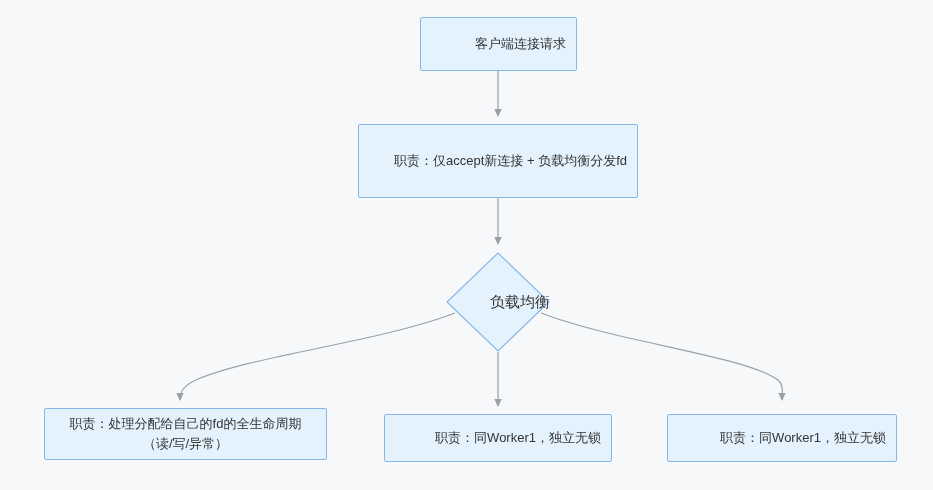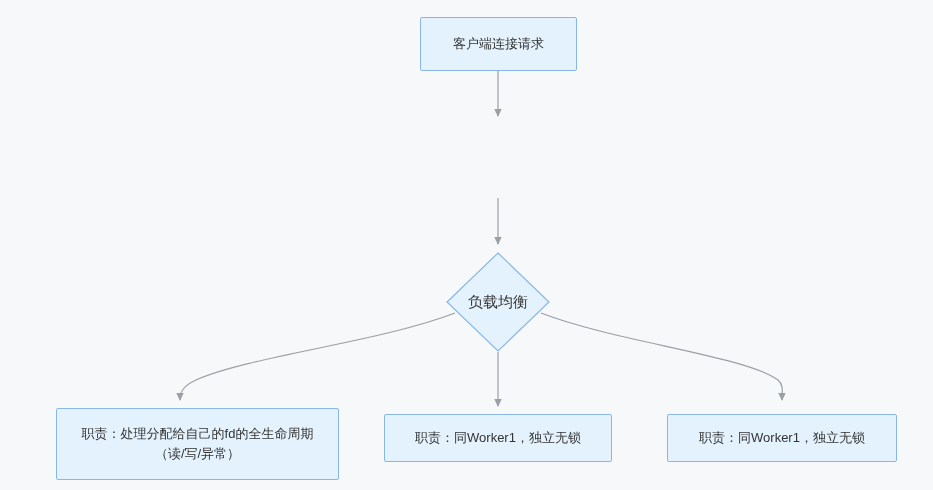--- a/index.html
+++ b/index.html
@@ -24,21 +24,21 @@
     top: 0;
     width: 933px;
     height: 490px;
     pointer-events: none;
   }
   .node {
     position: absolute;
     box-sizing: border-box;
     display: flex;
     align-items: center;
-    justify-content: center;
+    justify-content: flex-end;
     text-align: center;
     color: #333333;
     font-size: 13px;
     line-height: 20px;
   }
   .node-rect {
     background: #e4f2fd;
     border: 1px solid #87b7e8;
     border-radius: 2px;
   }
@@ -62,21 +62,21 @@
     z-index: 2;
     color: #333333;
     font-size: 15px;
     white-space: nowrap;
   }
 
   
   #node-client   { left: 420px; top: 17px;  width: 157px; height: 54px; }
   #node-main     { left: 358px; top: 124px; width: 280px; height: 74px; }
   #node-balance  { left: 446px; top: 252px; width: 104px; height: 100px; }
-  #node-worker1  { left: 56px;  top: 408px; width: 283px; height: 72px; }
+  #node-worker1  { left: 44px;  top: 408px; width: 283px; height: 52px; }
   #node-worker2  { left: 384px; top: 414px; width: 228px; height: 48px; }
   #node-worker3  { left: 667px; top: 414px; width: 230px; height: 48px; }
 </style>
 </head>
 <body>
 
 <div id="flowchart-canvas">
 
   <svg class="edge-layer" viewBox="0 0 933 490" width="933" height="490" xmlns="http://www.w3.org/2000/svg">
     <defs>
@@ -93,20 +93,23 @@
 
     <path d="M498,352 L498,406" fill="none" stroke="#9aa0a6" stroke-width="1.2" marker-end="url(#arrowhead)"></path>
 
     <path d="M541,313 C616,342 746,356 778,380 C784,385 782,392 782,400" fill="none" stroke="#9aa0a6" stroke-width="1.2" marker-end="url(#arrowhead)"></path>
   </svg>
 
   <div class="node node-rect" id="node-client">
     <span class="node-label">客户端连接请求</span>
   </div>
 
+  <div class="node node-rect" id="node-main">
+    <span class="node-label">职责：仅accept新连接 + 负载均衡分发fd</span>
+  </div>
 
   <div class="node node-diamond" id="node-balance">
     <svg class="diamond-shape" viewBox="0 0 104 100" preserveAspectRatio="none" xmlns="http://www.w3.org/2000/svg">
       <polygon points="52,1 103,50 52,99 1,50" fill="#e4f2fd" stroke="#87b7e8" stroke-width="1.2"></polygon>
     </svg>
     <span class="diamond-label">负载均衡</span>
   </div>
 
   <div class="node node-rect" id="node-worker1">
     <span class="node-label">职责：处理分配给自己的fd的全生命周期（读/写/异常）</span>

